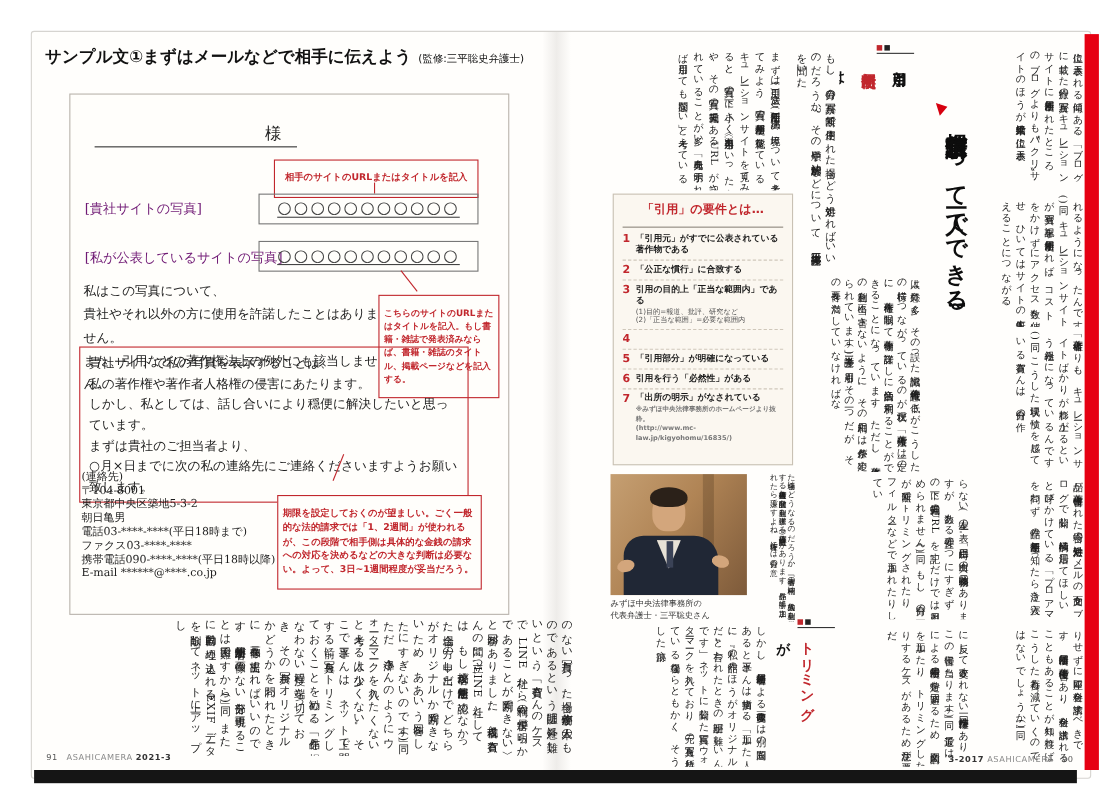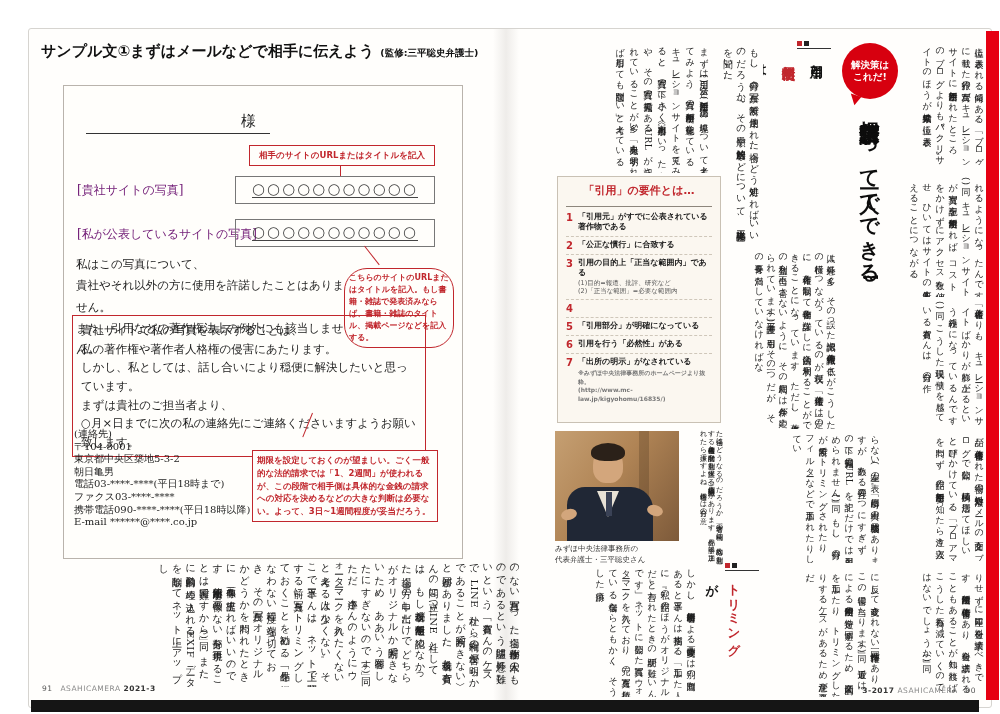--- a/index.html
+++ b/index.html
@@ -12,30 +12,30 @@
   .blackbar{position:absolute;left:2px;top:671px;width:948px;height:12px;background:#151515;}
   .redband{position:absolute;left:957px;top:2px;width:13px;height:669px;background:#e60012;}
 
   
   .vt{position:absolute;writing-mode:vertical-rl;text-orientation:mixed;overflow:hidden;
       color:#1c1c1c;letter-spacing:0.5px;}
   .serif{font-family:"DejaVu Serif","Liberation Serif",serif;}
 
   .pagetitle{position:absolute;left:12px;top:13px;font-family:"DejaVu Sans","Liberation Sans",sans-serif;
              font-weight:bold;font-size:15px;color:#111;}
-  .pagetitle .note{font-size:9.5px;font-weight:bold;margin-left:6px;}
+  .pagetitle .note{font-size:9.5px;font-weight:normal;margin-left:6px;}
 
   
   .letterbox{position:absolute;left:34px;top:56px;width:398px;height:472px;background:#fffefb;
              border:1px solid #b9b3ac;}
   .sal{position:absolute;left:22px;top:26px;width:170px;border-bottom:1.5px solid #333;
        text-align:right;font-size:15px;padding:0 14px 2px 0;color:#222;}
   .callout{position:absolute;border:1px solid #c1272d;color:#c1272d;background:#fffefb;
            font-family:"DejaVu Sans","Liberation Sans",sans-serif;font-weight:bold;
-           font-size:8.5px;line-height:1.5;padding:3px 4px;white-space:pre-line;}
+           font-size:8.5px;line-height:1.5;padding:10px 4px;white-space:pre-line;}
   .conn{position:absolute;background:#c1272d;width:1px;}
   .lab{position:absolute;font-size:12px;color:#701a75;}
   .circlerow{position:absolute;width:198px;height:26px;border:1px solid #777;text-align:center;
              font-size:15px;letter-spacing:2px;color:#444;line-height:24px;
              text-decoration:underline;text-underline-offset:3px;}
   .lpara{position:absolute;font-size:11.5px;line-height:1.85;color:#1d1d1d;white-space:pre-line;}
   .boxedpara{position:absolute;left:8px;top:229px;width:336px;border:1.5px solid #c1272d;
              padding:5px 8px;font-size:11.5px;line-height:1.62;color:#1d1d1d;white-space:pre-line;}
   .contact{position:absolute;left:10px;top:342px;font-size:10px;line-height:12.6px;
            color:#1d1d1d;white-space:pre-line;}
@@ -121,21 +121,21 @@
       <div class="circlerow" style="left:171px;top:90px;">○○○○○○○○○○○</div>
 
       <div class="lab" style="left:13px;top:140px;">[私が公表しているサイトの写真]</div>
       <div class="circlerow" style="left:171px;top:133px;">○○○○○○○○○○○</div>
 
       <div class="lpara" style="left:12px;top:168px;width:270px;">私はこの写真について、
 貴社やそれ以外の方に使用を許諾したことはありません。
 また、引用などの著作権法上の例外にも該当しません。</div>
 
       <div class="conn" style="left:300px;top:160px;height:24px;transform:rotate(-38deg);transform-origin:top;"></div>
-      <div class="callout" style="left:280px;top:182px;width:100px;font-size:8px;border-radius:23px;">こちらのサイトのURLまたはタイトルを記入。もし書籍・雑誌で発表済みならば、書籍・雑誌のタイトル、掲載ページなどを記入する。</div>
+      <div class="callout" style="left:280px;top:182px;width:100px;font-size:8px;">こちらのサイトのURLまたはタイトルを記入。もし書籍・雑誌で発表済みならば、書籍・雑誌のタイトル、掲載ページなどを記入する。</div>
 
       <div class="boxedpara">貴社サイトで私の写真を表示することは、
 私の著作権や著作者人格権の侵害にあたります。
 しかし、私としては、話し合いにより穏便に解決したいと思っています。
 まずは貴社のご担当者より、
 ○月×日までに次の私の連絡先にご連絡くださいますようお願い致します。</div>
 
       <div class="contact">(連絡先)
 〒104-8001
 東京都中央区築地5-3-2
@@ -154,22 +154,20 @@
     <div class="footer" style="left:8px;top:655px;">
       <span class="pn">91</span>
       <span>ASAHICAMERA</span>
       <b>2021-3</b>
     </div>
 
     <div class="vt serif" style="left:870px;top:12px;width:86px;height:124px;font-size:9px;line-height:13px;">上位に表示される傾向にある。「ブログに載せた旅行の写真がキュレーションサイトに無断使用されたところ、僕のブログよりも〝パクリ〟サイトのほうが検索結果で上位に表示さ</div>
     <div class="vt serif" style="left:870px;top:148px;width:86px;height:120px;font-size:9px;line-height:13px;">れるようになったんです」(同)　キュレーションサイトが写真や記事を無断使用すれば、コストをかけずにアクセス数を伸ばせ、ひいてはサイトの広告収入も増えることにつながる。</div>
     <div class="vt serif" style="left:870px;top:272px;width:86px;height:124px;font-size:9px;line-height:13px;">「著作権者よりも、キュレーションサイトばかりが膨れ上がるという仕組みになっているんです」(同)　こうした現状に憤りを感じている有賀さんは、自分の作</div>
 
-    <div class="badge">解決策は
-これだ!</div>
     <div class="badgetail"></div>
     <div class="headline">損害賠償請求だって一人でできる!</div>
 
     <div class="vt serif" style="left:874px;top:402px;width:82px;height:130px;font-size:9px;line-height:13px;">品が著作権侵害された場合の対処方法やメールの文面をブログで公開し、積極的に活用してほしいと呼びかけている。「プロアマを問わず、作品の無断使用を知ったら泣き寝入</div>
     <div class="vt serif" style="left:874px;top:538px;width:82px;height:130px;font-size:9px;line-height:13px;">りせずに即座に料金を請求すべきです。無断使用は著作権侵害であり、料金を請求されることもあることが知れ渡れば、こうした行為も減っていくのではないでしょうか」(同)</div>
 
     <div class="marker" style="left:768px;top:12px;">
       <span class="sq sq-red"></span><span class="sq sq-blk"></span>
     </div>
     <div class="vt vhead serif" style="left:734px;top:26px;width:68px;height:118px;font-size:13.5px;line-height:28px;">

